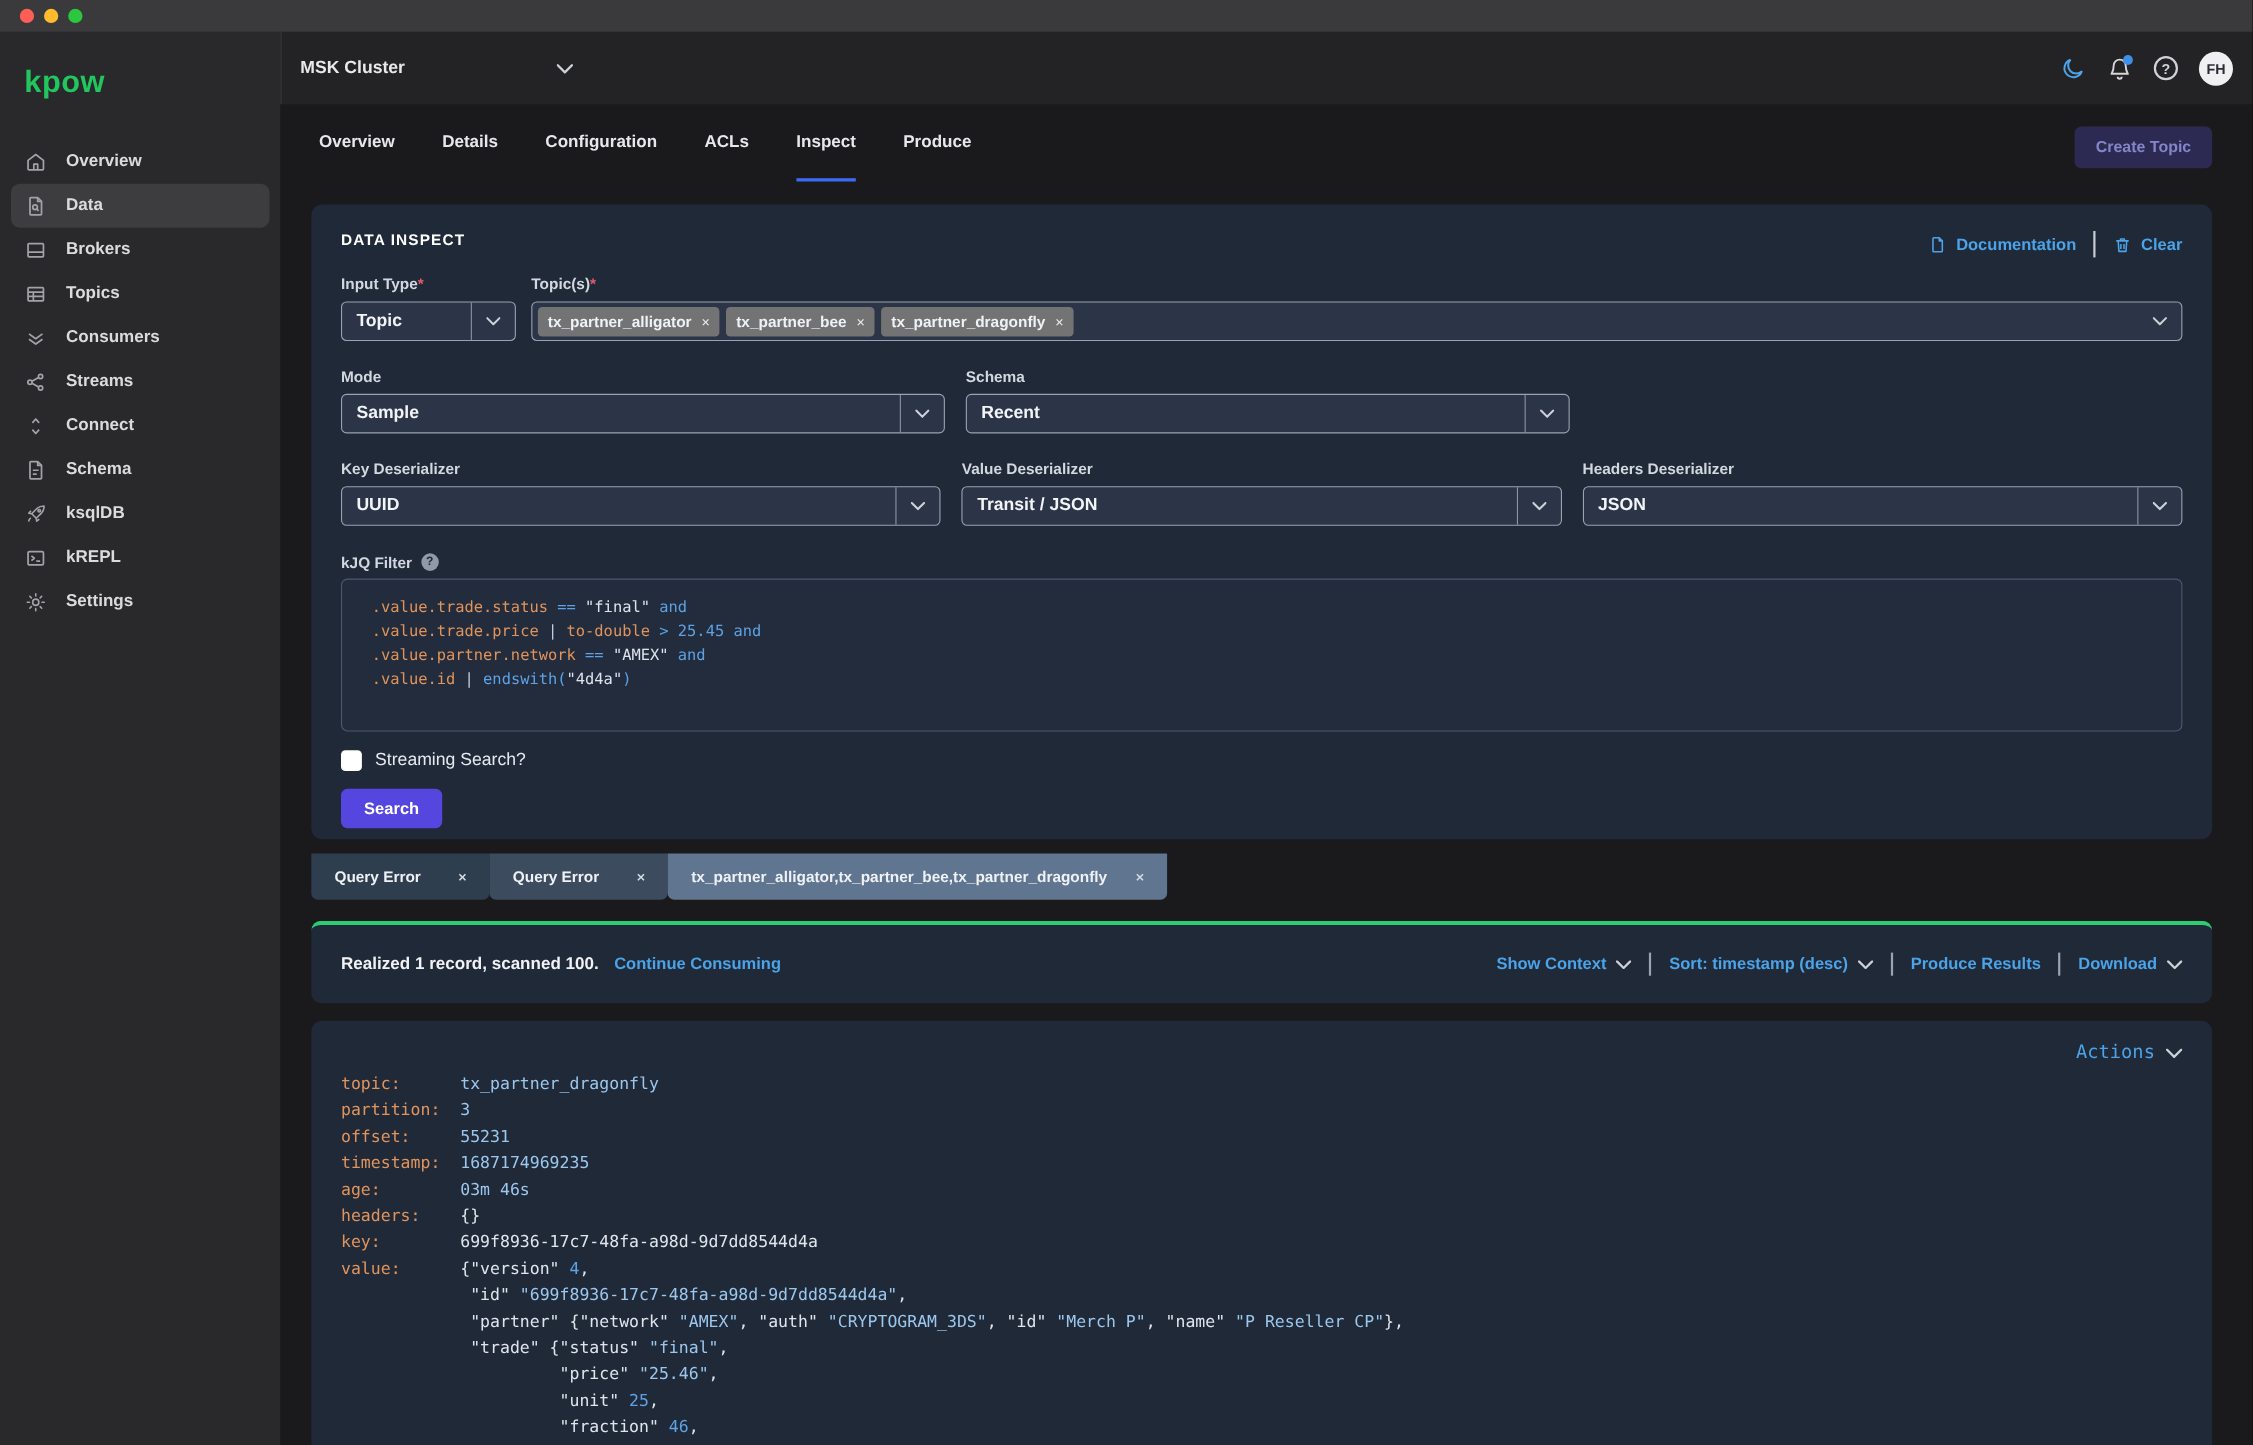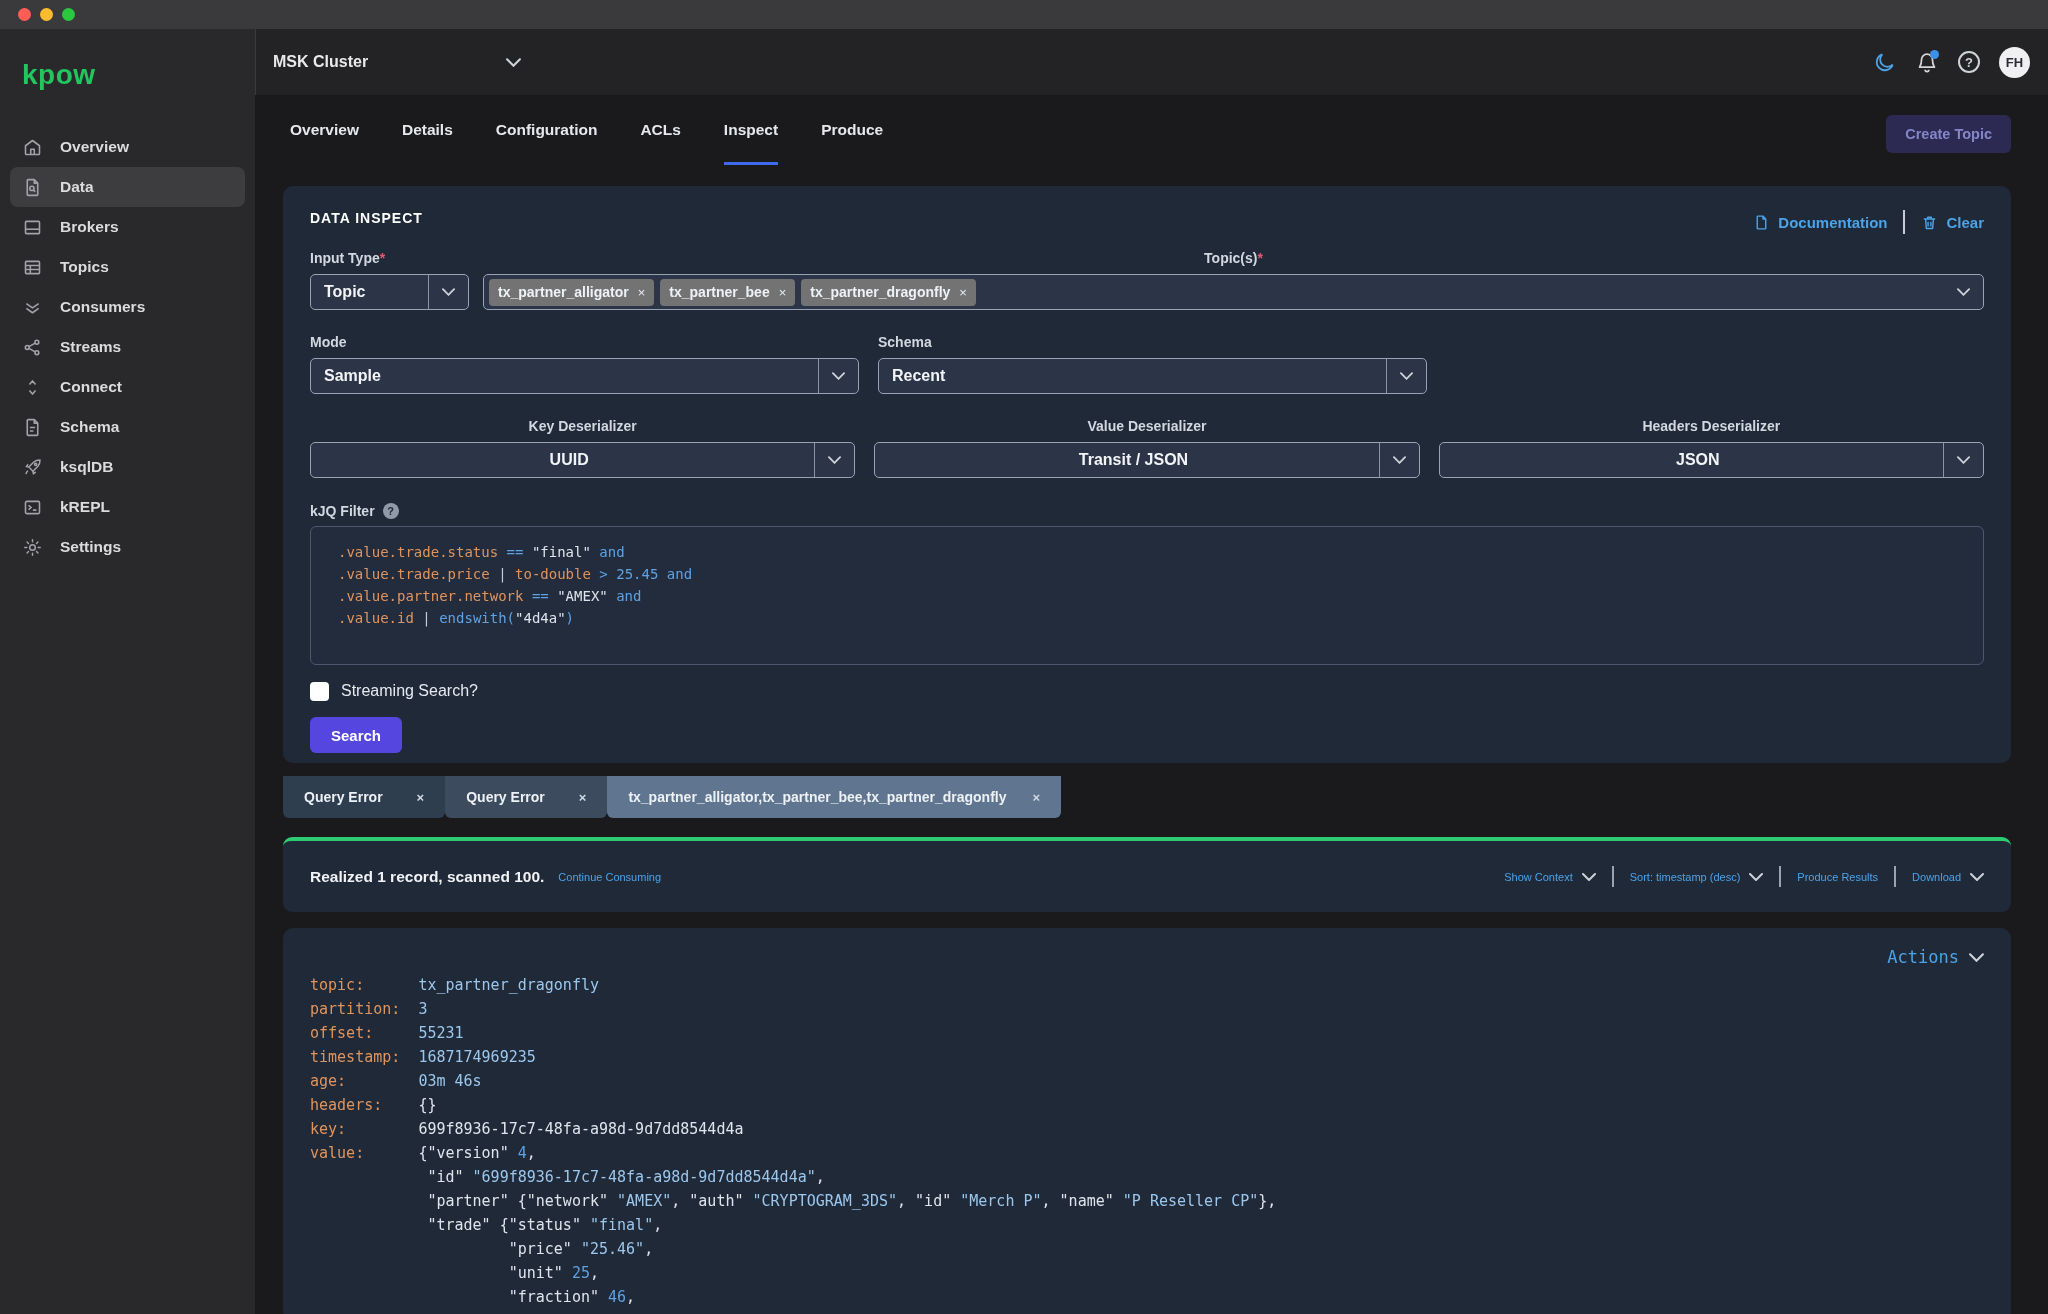--- a/index.html
+++ b/index.html
@@ -63,21 +63,21 @@
   .select-caret { width:40px; height:100%; display:flex; align-items:center; justify-content:center; color:#cdd1d8; }
   .select-caret.divided { border-left:1px solid #8b93a4; height:100%; }
   .multiselect { position:relative; flex:1; height:36px; background:#2c3548; border:1px solid #99a1b2; border-radius:5px; display:flex; align-items:center; padding-left:5px; gap:6px; cursor:pointer; }
   .tag { display:inline-flex; align-items:center; height:27px; background:#737373; border-radius:4px; padding:0 9px; gap:9px; }
   .tag-label { font-size:14px; font-weight:600; color:#eef2f7; }
   .tag-x { font-size:13px; color:#e8edf3; cursor:pointer; }
   .multi-caret { position:absolute; right:0; top:0; width:40px; height:100%; display:flex; align-items:center; justify-content:center; color:#cdd1d8; }
 
   .w549 { width:549px; }
   .w160 { width:159px; }
-  .flex1 { flex:1;text-align:center; }
+  .flex1 { flex:1; }
 
   .kjq-label-row { display:flex; align-items:center; gap:8px; margin-bottom:7px; height:17px; }
   .kjq-label { font-size:14px; font-weight:600; color:#d2d8e0; }
   .q-circle { width:16px; height:16px; border-radius:50%; background:#8f99a8; color:#202938; font-size:11px; font-weight:bold; display:inline-flex; align-items:center; justify-content:center; cursor:pointer; }
   .kjq-code { height:139px; background:#232c3d; border:1px solid #4d5870; border-radius:6px; padding:14px 0 0 27px; font-family:"DejaVu Sans Mono", monospace; font-size:14px; line-height:22px; margin-bottom:16px; overflow:hidden; cursor:text; }
   .code-line { white-space:pre; }
 
   .tk-path { color:#e0945c; } .tk-op { color:#5da2e5; } .tk-str { color:#dde4ec; }
   .tk-num { color:#5da2e5; } .tk-pipe { color:#c3ccd8; } .tk-pl { color:#c3ccd8; }
   .tk-rk { color:#e0945c; } .tk-val { color:#9cc7ed; } .tk-wh { color:#dfe5ec; }
@@ -93,21 +93,21 @@
   .rtab .rtab-x { margin-left:34px; font-size:13px; color:#d4dbe3; }
   .rtab.t1 { background:#2f3e4e; min-width:153px; }
   .rtab.t2 { background:#3c4c5e; min-width:148px; }
   .rtab.active { background:#5f7590; }
   .rtab.active .rtab-x { margin-left:26px; }
 
   
   .results-bar { margin:19px 37px 0 28px; height:75px; background:#202938; border-top:4px solid #2ecb72; border-radius:9px; display:flex; align-items:center; justify-content:space-between; padding:0 27px; }
   .rb-left { display:flex; align-items:center; gap:14px; }
   .rb-status { font-size:15.5px; font-weight:600; color:#f0f2f5;text-align:center; }
-  .rb-link { color:#4ba3e8; font-size:11px; font-weight:400; cursor:pointer; display:inline-flex; align-items:center; gap:9px; }
+  .rb-link { color:#4ba3e8; font-size:15px; font-weight:700; cursor:pointer; display:inline-flex; align-items:center; gap:9px; }
   .rb-right { display:flex; align-items:center; gap:16px; }
   .vsep { width:2px; height:21px; background:#9aa3ae; }
 
   
   .record-panel { margin:16px 37px 0 28px; height:393px; background:#202938; border-radius:10px; padding:14px 27px 0 27px; }
   .record-head { height:30px; display:flex; justify-content:flex-end; }
   .actions-link { font-family:"DejaVu Sans Mono", monospace; font-size:17px; color:#4ba3e8; display:inline-flex; align-items:center; gap:10px; cursor:pointer; }
   .record-pre { margin-top:1px; font-family:"DejaVu Sans Mono", monospace; font-size:15px; line-height:24px; }
 </style>
 </head>

